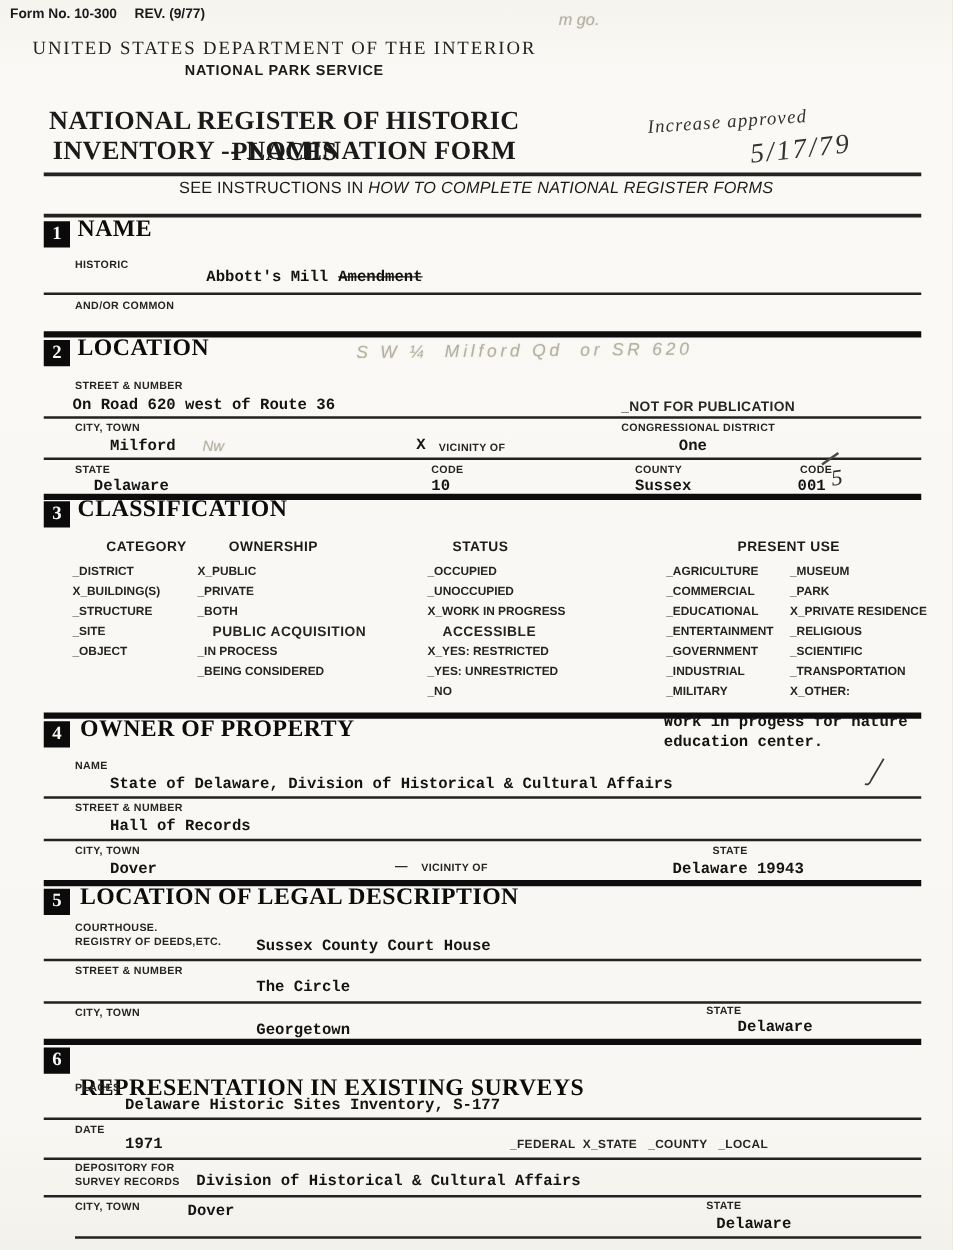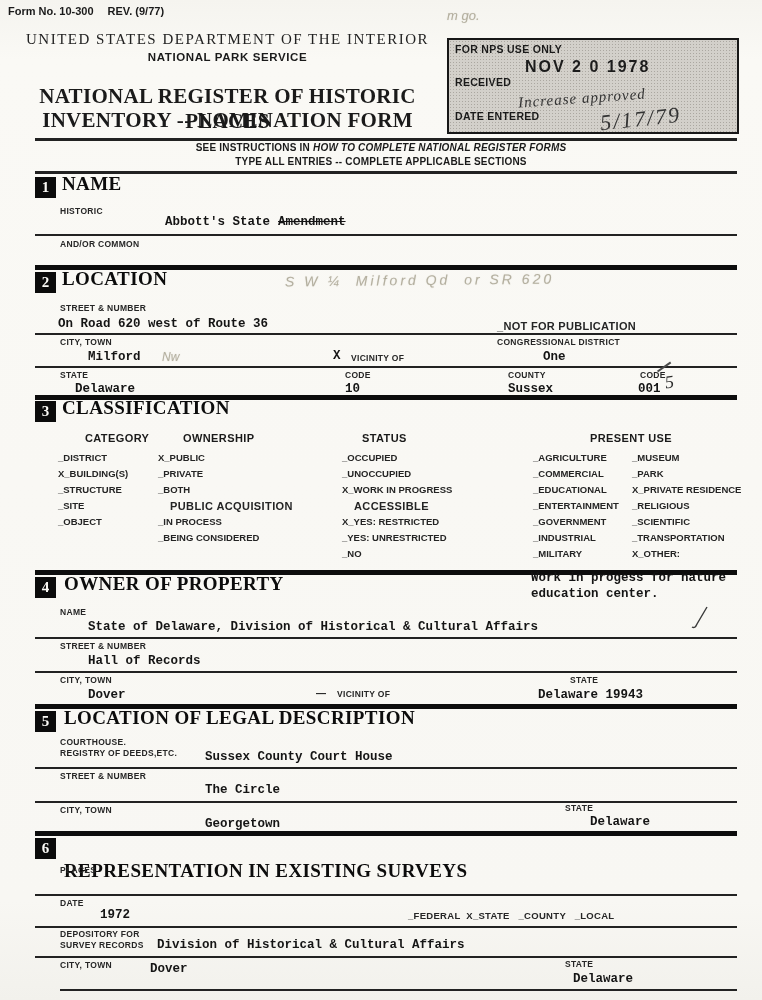--- a/index.html
+++ b/index.html
@@ -16,52 +16,45 @@
   .sectitle{font-family:"Liberation Serif",serif;font-weight:bold;font-size:19px;letter-spacing:.4px;color:#0c0c0c;white-space:nowrap;}
   .serif{font-family:"Liberation Serif",serif;}
   .colhead{font-size:11px;font-weight:bold;letter-spacing:.4px;white-space:nowrap;}
   .cls-col{position:absolute;top:450px;}
   .cls-item{font-size:9.5px;font-weight:bold;line-height:16px;white-space:pre;color:#242424;}
   .cls-head{font-size:11px;letter-spacing:.4px;margin-left:12px;}
   .pencil{color:rgba(150,143,122,.55);font-style:italic;white-space:pre;text-shadow:0 0 1px rgba(150,143,122,.4);}
   .script{font-family:"Liberation Serif",serif;font-style:italic;color:#333;white-space:nowrap;}
   .npsbox{border:2px solid #171717;background-color:#d3d0ca;
           background-image:radial-gradient(rgba(105,101,93,.38) .6px,transparent .7px);background-size:3px 3px;}
-  .banner{width:702px;text-align:center;font-size:10px;font-weight:bold;letter-spacing:.2px;white-space:pre;}
+  .banner{width:702px;text-align:center;font-size:13px;font-weight:normal;letter-spacing:.2px;white-space:pre;}
 </style>
 </head>
 <body>
 
 <div class="page">
 
   <div class="abs" style="left:8px;top:5px;font-size:11px;font-weight:bold;white-space:pre"><span>Form No. 10-300</span><span style="margin-left:14px">REV. (9/77)</span></div>
   <div class="abs serif" style="left:0;top:31px;width:455px;text-align:center;font-size:15px;letter-spacing:1.5px;color:#222">UNITED STATES DEPARTMENT OF THE INTERIOR</div>
   <div class="abs" style="left:0;top:51px;width:455px;text-align:center;font-size:11.5px;font-weight:bold;letter-spacing:.6px">NATIONAL PARK SERVICE</div>
   <div class="abs serif" style="left:0;top:108px;width:455px;text-align:center;font-size:21px;font-weight:bold;letter-spacing:.3px">INVENTORY -- NOMINATION FORM</div>
   <div class="abs serif" style="left:0;top:84px;width:455px;text-align:center;font-size:21px;font-weight:bold;letter-spacing:.3px">NATIONAL REGISTER OF HISTORIC PLACES</div>
   <div class="abs pencil" style="left:447px;top:8px;font-size:13px">m go.</div>
 
-  <div class="abs npsbox" style="left:447px;top:38px;width:288px;height:92px">
-    <div class="abs" style="left:6px;top:3px;font-size:10.5px;font-weight:bold;letter-spacing:.3px">FOR NPS USE ONLY</div>
-    <div class="abs" style="left:6px;top:36px;font-size:10.5px;font-weight:bold;letter-spacing:.3px">RECEIVED</div>
-    <div class="abs" style="left:76px;top:18px;font-size:16px;font-weight:bold;letter-spacing:2px;color:#1c1c1c">NOV 2 0 1978</div>
-    <div class="abs" style="left:6px;top:70px;font-size:10.5px;font-weight:bold;letter-spacing:.3px">DATE ENTERED</div>
-  </div>
   <div class="abs script" style="left:518px;top:90px;font-size:15px;letter-spacing:1px;transform:rotate(-4deg)">Increase approved</div>
   <div class="abs script" style="left:600px;top:106px;font-size:22px;letter-spacing:2px;transform:rotate(-6deg)">5/17/79</div>
 
   <div class="abs rule" style="left:35px;top:138px;width:702px;height:3px"></div>
   <div class="abs banner" style="left:30px;top:142px"><span>SEE INSTRUCTIONS IN </span><span style="font-style:italic">HOW TO COMPLETE NATIONAL REGISTER FORMS</span></div>
-  <div class="abs banner" style="left:30px;top:156px">TYPE ALL ENTRIES -- COMPLETE APPLICABLE SECTIONS</div>
   <div class="abs rule" style="left:35px;top:171px;width:702px;height:3px"></div>
 
   <div class="abs secnum" style="left:35px;top:177px">1</div>
   <div class="abs sectitle" style="left:62px;top:173px">NAME</div>
   <div class="abs lbl" style="left:60px;top:206px">HISTORIC</div>
-  <div class="abs typed" style="left:165px;top:215px"><span>Abbott's State</span><span style="text-decoration:line-through;margin-left:8px">Amendment</span></div>
+  <div class="abs typed" style="left:165px;top:215px"><span>Abbott's Mill</span><span style="text-decoration:line-through;margin-left:8px">Amendment</span></div>
   <div class="abs rule" style="left:35px;top:234px;width:702px"></div>
   <div class="abs lbl" style="left:60px;top:239px">AND/OR COMMON</div>
   <div class="abs bar" style="left:35px;top:265px;width:702px"></div>
 
   <div class="abs secnum" style="left:35px;top:272px">2</div>
   <div class="abs sectitle" style="left:62px;top:268px">LOCATION</div>
   <div class="abs pencil" style="left:285px;top:272px;font-size:14px;letter-spacing:3px;transform:rotate(-.6deg)">S W ¼  Milford Qd  or SR 620</div>
   <div class="abs lbl" style="left:60px;top:303px">STREET &amp; NUMBER</div>
   <div class="abs typed" style="left:58px;top:317px">On Road 620 west of Route 36</div>
   <div class="abs lbl" style="left:497px;top:320px;font-size:11px">_NOT FOR PUBLICATION</div>
@@ -168,23 +161,24 @@
   <div class="abs rule" style="left:35px;top:801px;width:702px"></div>
   <div class="abs lbl" style="left:60px;top:805px">CITY, TOWN</div>
   <div class="abs typed" style="left:205px;top:817px">Georgetown</div>
   <div class="abs lbl" style="left:565px;top:803px">STATE</div>
   <div class="abs typed" style="left:590px;top:815px">Delaware</div>
   <div class="abs bar" style="left:35px;top:831px;width:702px"></div>
 
   <div class="abs secnum" style="left:35px;top:838px">6</div>
   <div class="abs sectitle" style="left:64px;top:860px">REPRESENTATION IN EXISTING SURVEYS</div>
   <div class="abs lbl" style="left:60px;top:865px">PLACES</div>
+  <div class="abs typed" style="left:100px;top:877px">Delaware Historic Sites Inventory, S-177</div>
   <div class="abs rule" style="left:35px;top:894px;width:702px"></div>
   <div class="abs lbl" style="left:60px;top:898px">DATE</div>
-  <div class="abs typed" style="left:100px;top:908px">1972</div>
+  <div class="abs typed" style="left:100px;top:908px">1971</div>
   <div class="abs lbl" style="left:408px;top:910px;font-size:9.5px">_FEDERAL  X_STATE   _COUNTY   _LOCAL</div>
   <div class="abs rule" style="left:35px;top:926px;width:702px"></div>
   <div class="abs lbl" style="left:60px;top:929px">DEPOSITORY FOR</div>
   <div class="abs lbl" style="left:60px;top:940px">SURVEY RECORDS</div>
   <div class="abs typed" style="left:157px;top:938px">Division of Historical &amp; Cultural Affairs</div>
   <div class="abs rule" style="left:35px;top:956px;width:702px"></div>
   <div class="abs lbl" style="left:60px;top:960px">CITY, TOWN</div>
   <div class="abs typed" style="left:150px;top:962px">Dover</div>
   <div class="abs lbl" style="left:565px;top:959px">STATE</div>
   <div class="abs typed" style="left:573px;top:972px">Delaware</div>

